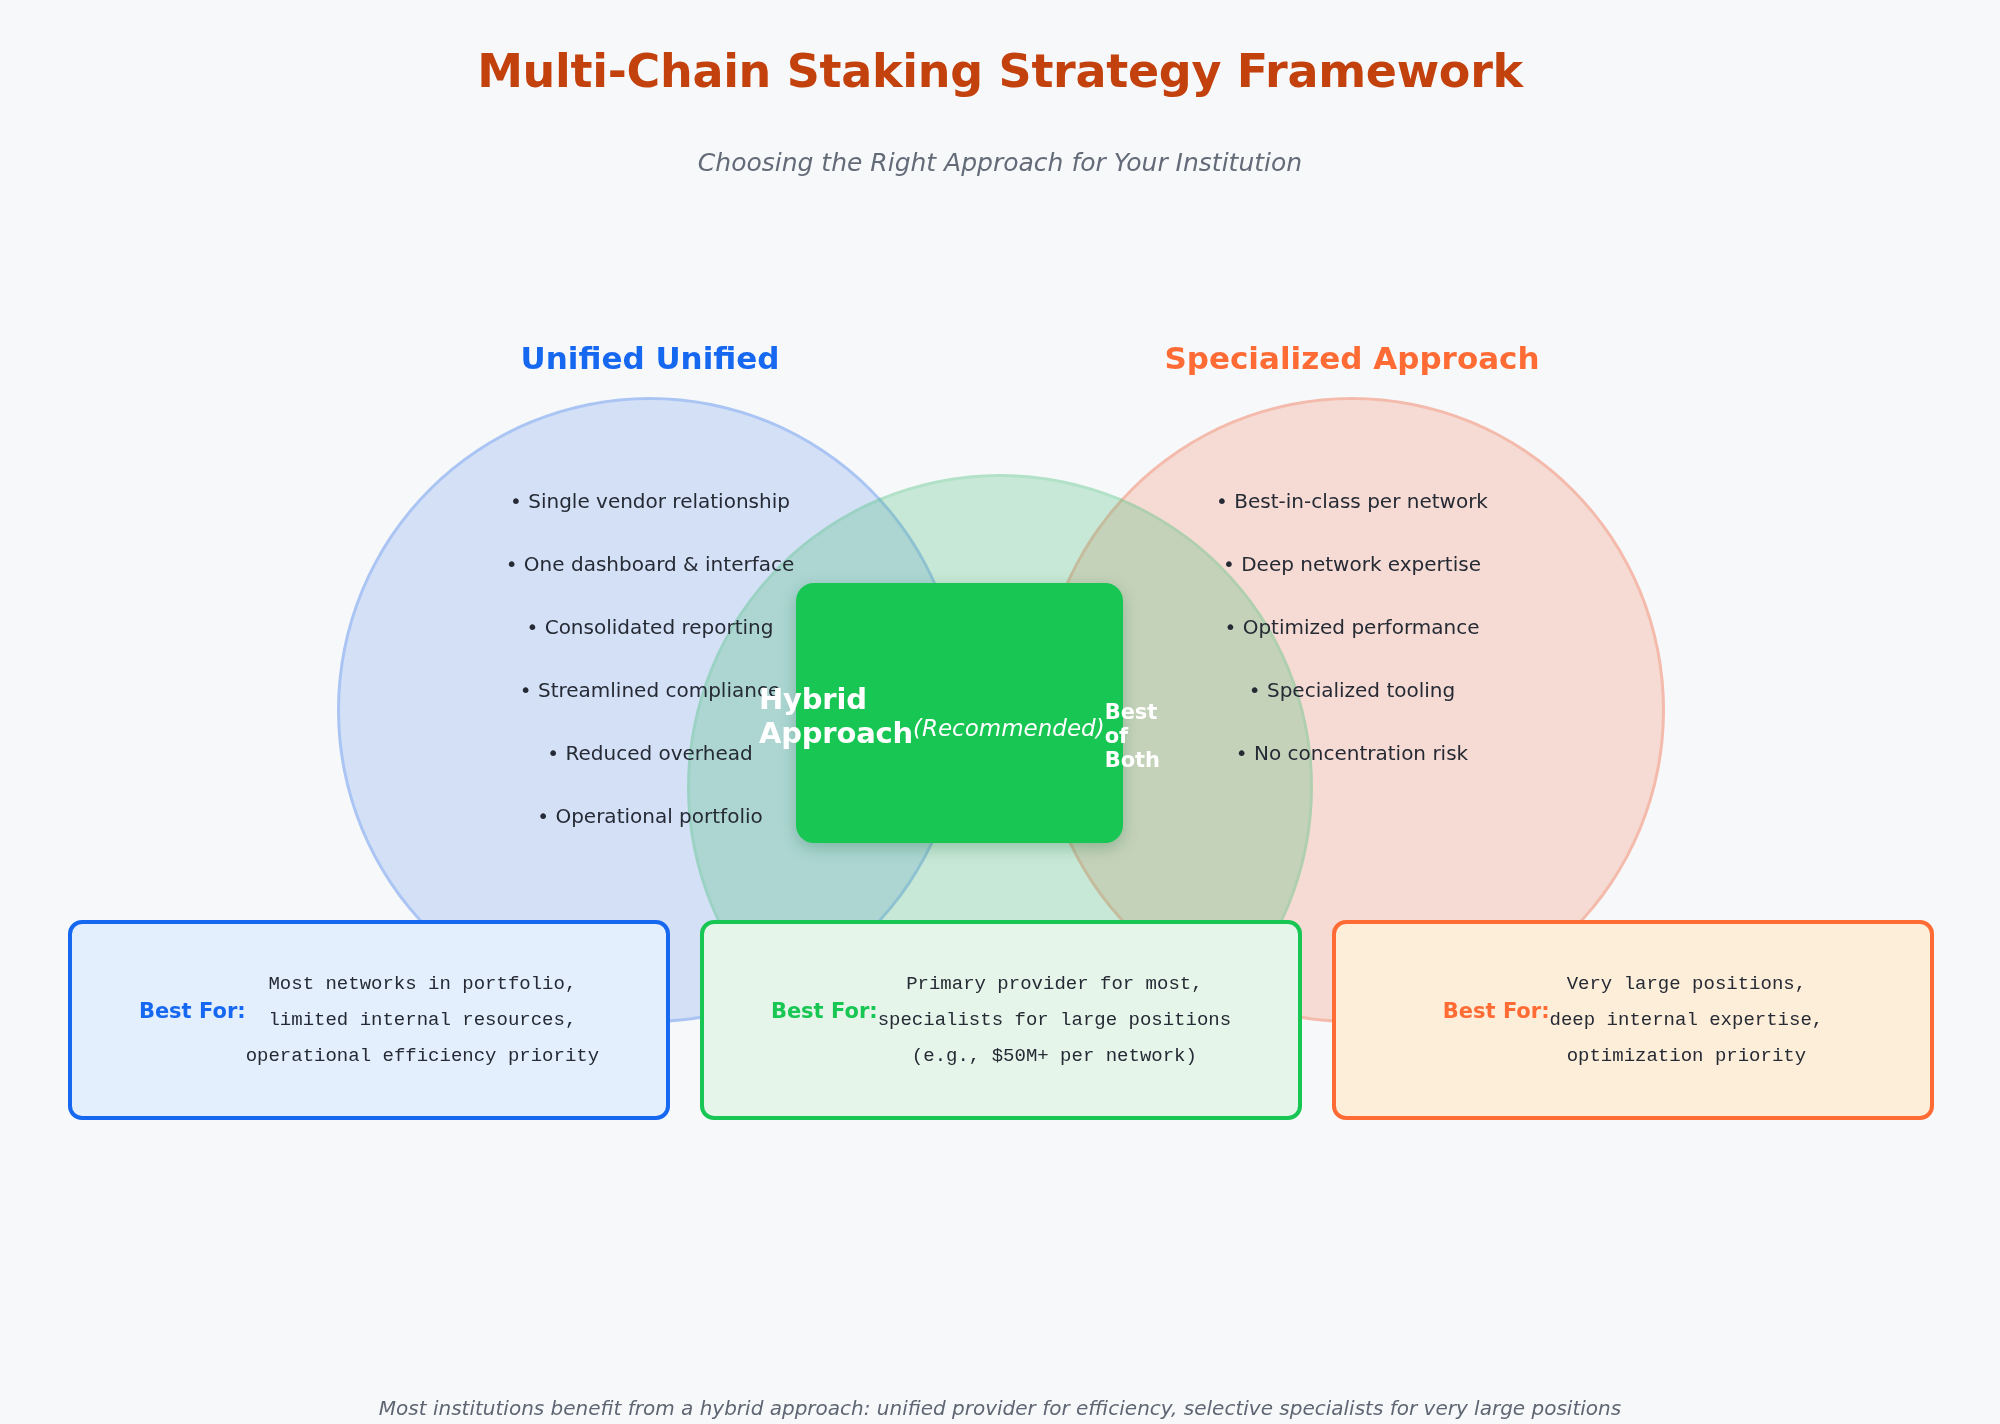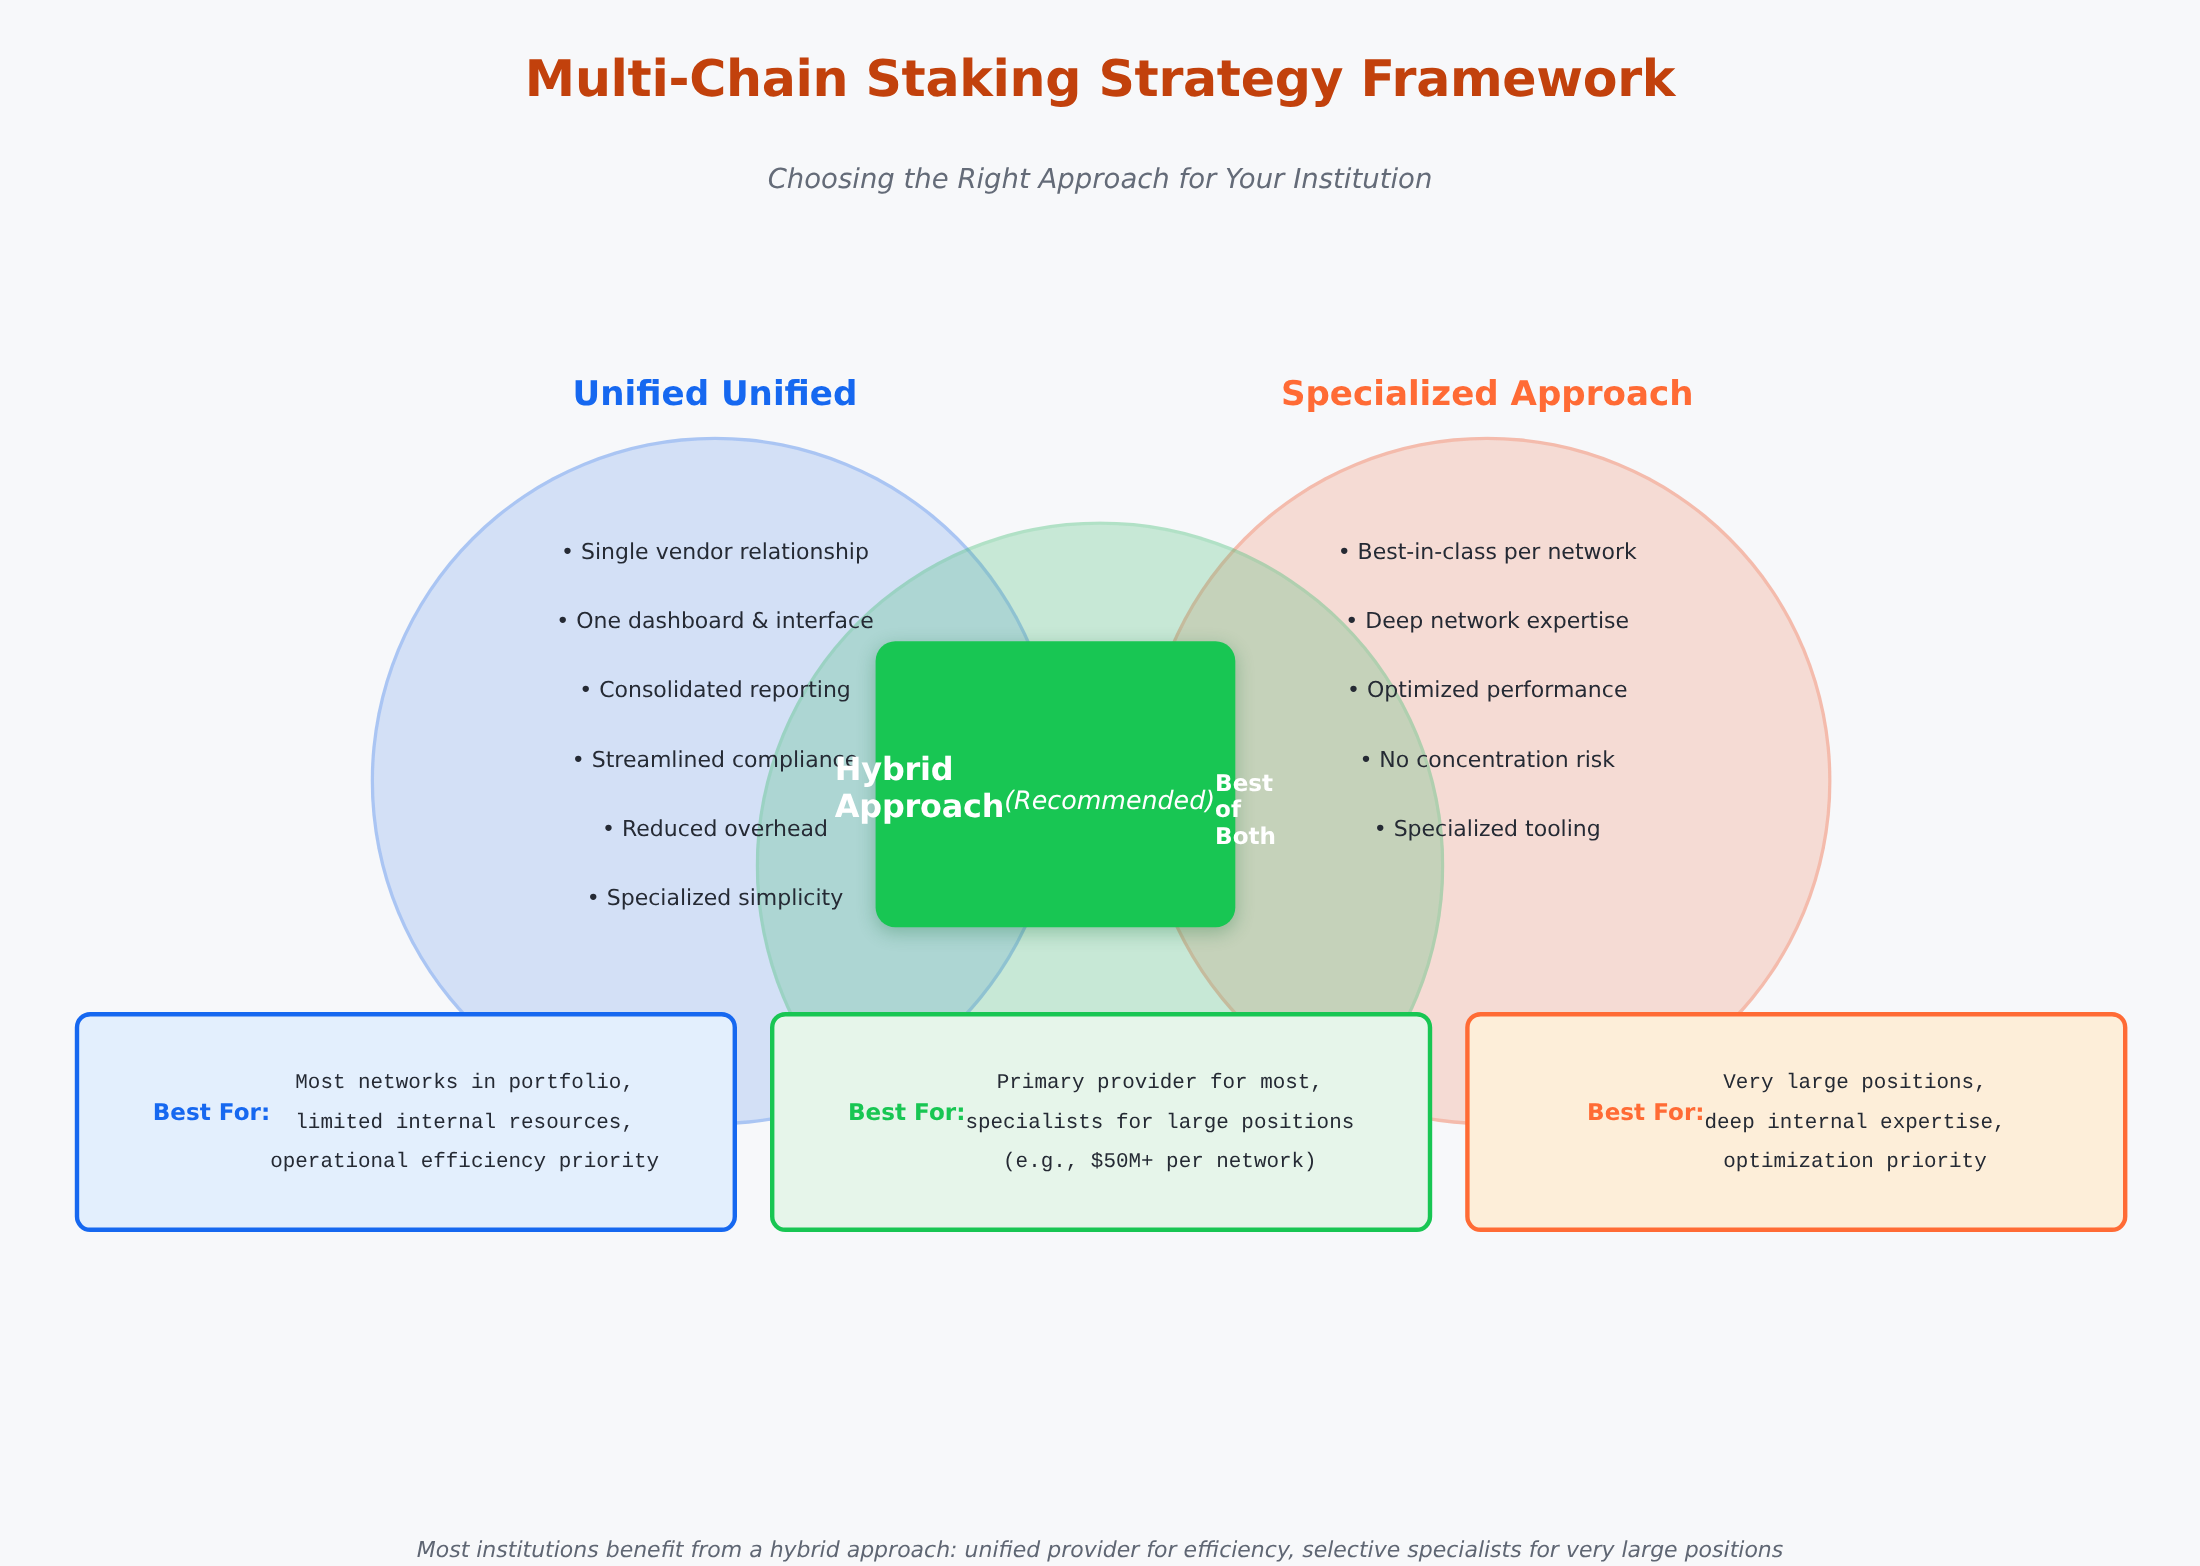--- a/index.html
+++ b/index.html
@@ -239,29 +239,29 @@
 
 <div id="heading-unified" class="venn-heading">Unified Unified</div>
 <div id="heading-specialized" class="venn-heading">Specialized Approach</div>
 
 <ul id="bullets-unified" class="bullet-list">
   <li>• Single vendor relationship</li>
   <li>• One dashboard &amp; interface</li>
   <li>• Consolidated reporting</li>
   <li>• Streamlined compliance</li>
   <li>• Reduced overhead</li>
-  <li>• Specialized simplicity</li>
+  <li>• Operational portfolio</li>
 </ul>
 
 <ul id="bullets-specialized" class="bullet-list">
   <li>• Best-in-class per network</li>
   <li>• Deep network expertise</li>
   <li>• Optimized performance</li>
+  <li>• Specialized tooling</li>
   <li>• No concentration risk</li>
-  <li>• Specialized tooling</li>
 </ul>
 
 <div id="hybrid-card">
   <div id="hybrid-title">Hybrid Approach</div>
   <div id="hybrid-tag">(Recommended)</div>
   <div id="hybrid-note">Best of Both</div>
 </div>
 
 <div id="bestfor-unified" class="bestfor-card">
   <div class="bestfor-label">Best For:</div>

